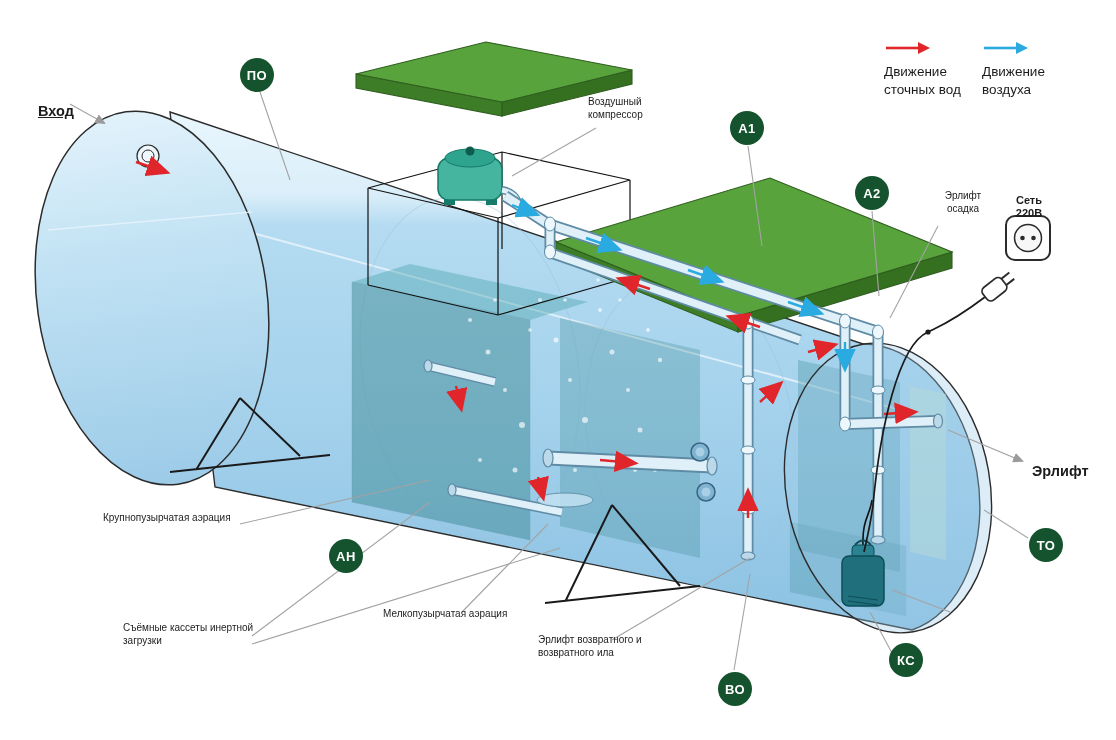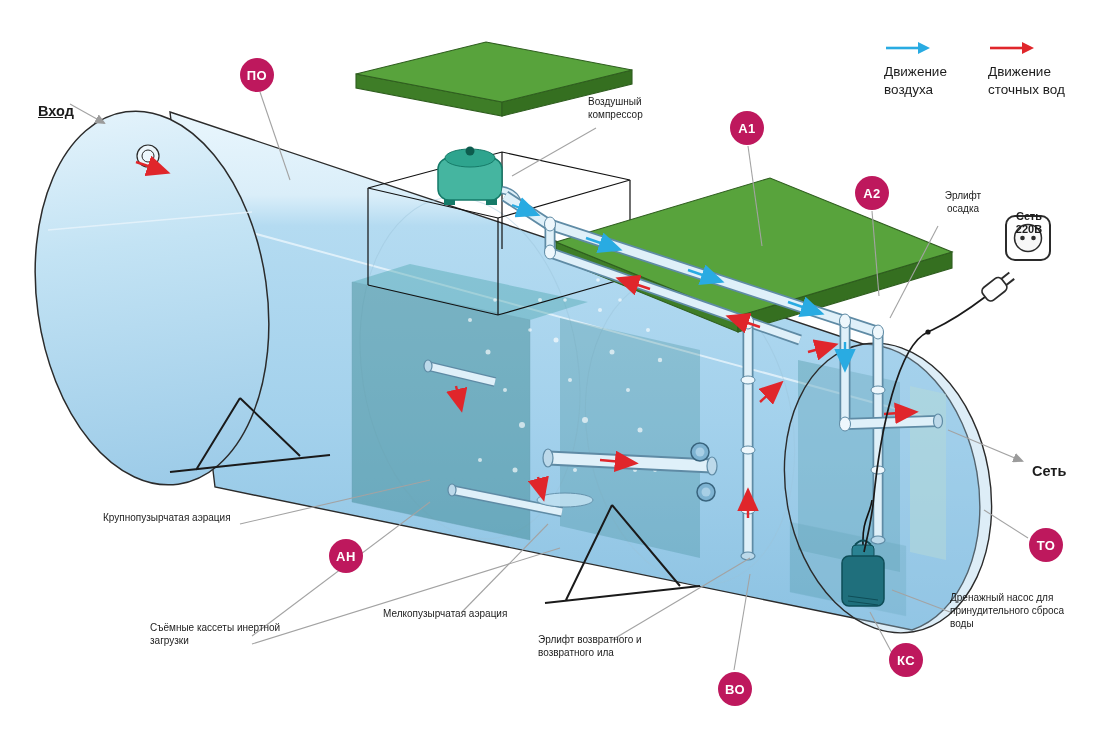--- a/index.html
+++ b/index.html
@@ -1,21 +1,21 @@
 <!DOCTYPE html>
 <html><head>
 <meta charset="utf-8">
 <style>
   html,body{margin:0;padding:0;background:#fff;font-family:"Liberation Sans",sans-serif;}
   .stage{position:relative;width:1116px;height:740px;background:#ffffff;overflow:hidden;color:#1c1c1c;}
   svg.art{position:absolute;left:0;top:0;width:1116px;height:740px;}
   .lbl{position:absolute;font-size:10px;line-height:1.28;color:#1c1c1c;}
   .lbl.bold{font-weight:bold;font-size:14.5px;}
   .lbl.small{font-size:11px;font-weight:bold;text-align:center;line-height:1.18;}
-  .badge{position:absolute;width:34px;height:34px;border-radius:50%;background:#be185d;color:#fff;
+  .badge{position:absolute;width:34px;height:34px;border-radius:50%;background:#14532d;color:#fff;
          font-weight:bold;font-size:13px;display:flex;align-items:center;justify-content:center;
          letter-spacing:.5px;}
   .legend{position:absolute;left:884px;top:40px;display:flex;gap:18px;}
   .legend .item{display:block;}
   .legend .item svg{display:block;margin-bottom:7px;}
   .legend .cap{font-size:13.5px;line-height:1.3;color:#1c1c1c;}
   .w86{width:86px;} .w80{width:80px;}
 </style>
 </head>
 <body>
@@ -255,46 +255,45 @@
         <line x1="1006" y1="284" x2="1016" y2="284" stroke="#2b2b2b" stroke-width="2"></line>
         <line x1="1006" y1="292" x2="1016" y2="292" stroke="#2b2b2b" stroke-width="2"></line>
         <rect x="982" y="280" width="24" height="16" rx="5" fill="#ffffff" stroke="#2b2b2b" stroke-width="1.8"></rect>
       </g>
     </g>
   </svg>
 
   <div class="lbl bold" style="left:38px;top:102px;text-decoration:underline;">Вход</div>
   <div class="lbl" style="left:588px;top:96px;width:110px;">Воздушный компрессор</div>
   <div class="lbl" style="left:928px;top:190px;width:70px;text-align:center;">Эрлифт осадка</div>
-  <div class="lbl small" style="left:1005px;top:194px;width:48px;margin-top:16px;">Сеть 220В</div>
-  <div class="lbl bold" style="left:1032px;top:462px;">Сеть</div>
+  <div class="lbl small" style="left:1005px;top:194px;width:48px;">Сеть 220В</div>
+  <div class="lbl bold" style="left:1032px;top:462px;">Эрлифт</div>
   <div class="lbl" style="left:103px;top:512px;width:160px;">Крупнопузырчатая аэрация</div>
-  <div class="lbl" style="left:123px;top:622px;width:165px;margin-left:27px;">Съёмные кассеты инертной загрузки</div>
+  <div class="lbl" style="left:123px;top:622px;width:165px;">Съёмные кассеты инертной загрузки</div>
   <div class="lbl" style="left:383px;top:608px;width:150px;">Мелкопузырчатая аэрация</div>
   <div class="lbl" style="left:538px;top:634px;width:112px;">Эрлифт возвратного и возвратного ила</div>
-  <div class="lbl" style="left:950px;top:592px;width:118px;">Дренажный насос для принудительного сброса воды</div>
 
   <div class="badge" style="left:240px;top:58px;">ПО</div>
   <div class="badge" style="left:730px;top:111px;">А1</div>
   <div class="badge" style="left:855px;top:176px;">А2</div>
   <div class="badge" style="left:329px;top:539px;">АН</div>
   <div class="badge" style="left:718px;top:672px;">ВО</div>
   <div class="badge" style="left:889px;top:643px;">КС</div>
   <div class="badge" style="left:1029px;top:528px;">ТО</div>
 
   <div class="legend">
+    <div class="item w80">
+      <svg width="48" height="16" viewBox="0 0 48 16">
+        <line x1="2" y1="8" x2="34" y2="8" stroke-width="2.6" stroke="#e0262b"></line>
+        <polygon points="34,2 46,8 34,14" fill="#e0262b"></polygon>
+      </svg>
+      <div class="cap">Движение сточных вод</div>
+    </div>
     <div class="item w86">
       <svg width="48" height="16" viewBox="0 0 48 16">
         <line x1="2" y1="8" x2="34" y2="8" stroke-width="2.6" stroke="#29abe2"></line>
         <polygon points="34,2 46,8 34,14" fill="#29abe2"></polygon>
       </svg>
       <div class="cap">Движение воздуха</div>
     </div>
-    <div class="item w80">
-      <svg width="48" height="16" viewBox="0 0 48 16">
-        <line x1="2" y1="8" x2="34" y2="8" stroke-width="2.6" stroke="#e0262b"></line>
-        <polygon points="34,2 46,8 34,14" fill="#e0262b"></polygon>
-      </svg>
-      <div class="cap">Движение сточных вод</div>
-    </div>
   </div>
 
 </div>
 
 </body></html>

